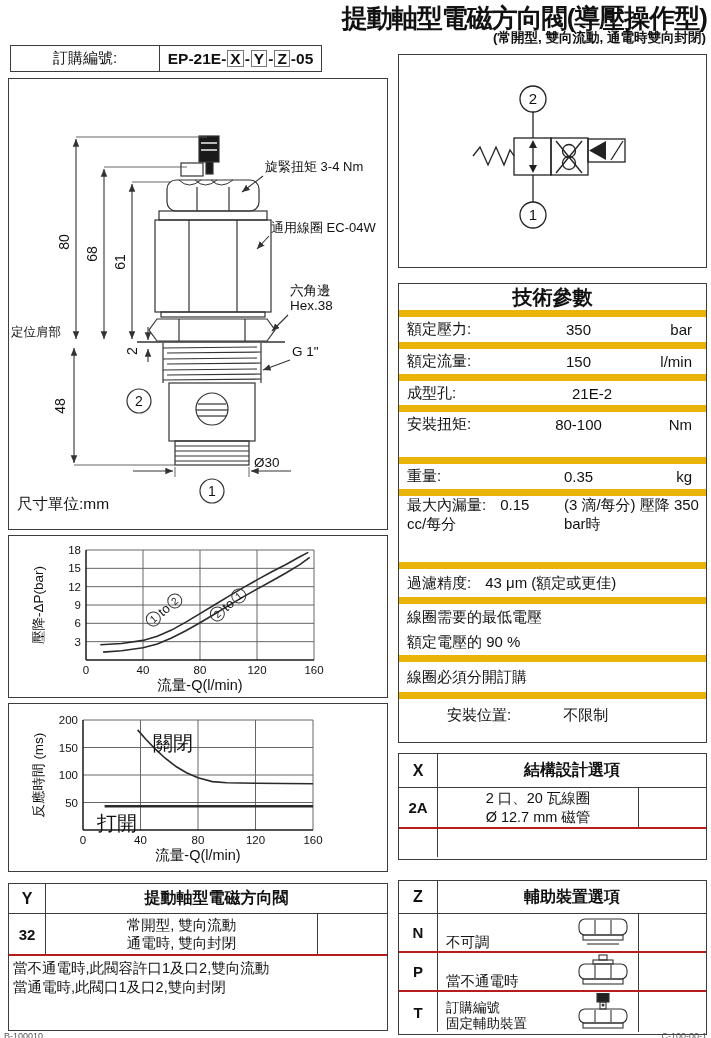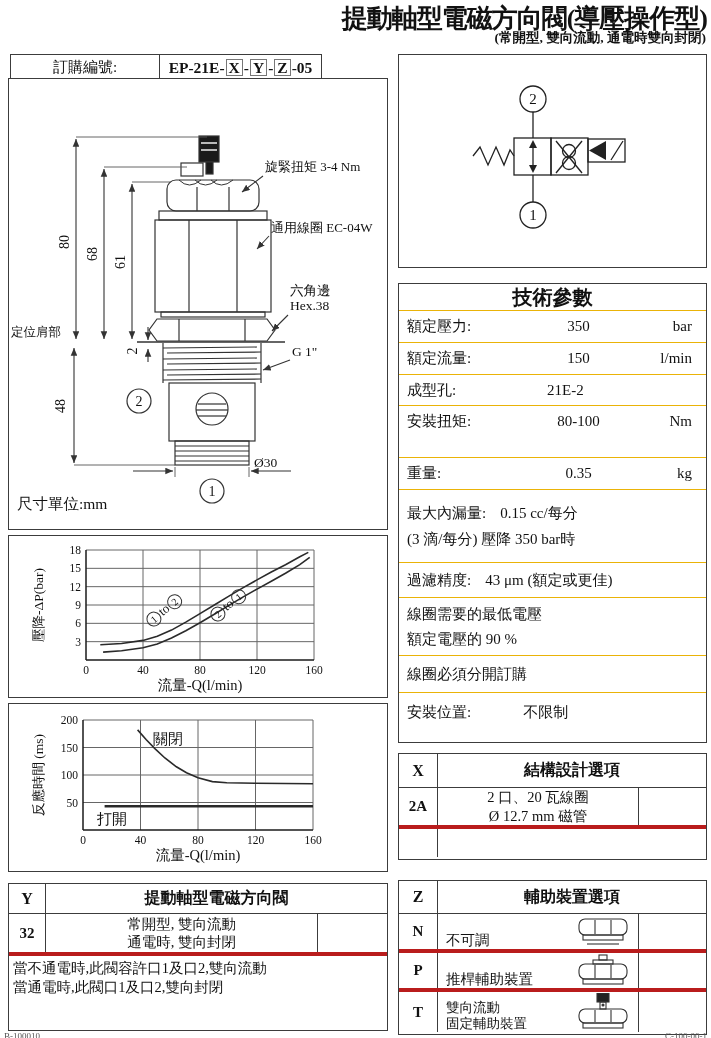--- a/index.html
+++ b/index.html
@@ -1,49 +1,49 @@
 <!DOCTYPE html>
 <html><head>
 <meta charset="utf-8">
 <style>
   html,body{margin:0;padding:0;background:#fff;}
   .page{position:relative;width:711px;height:1038px;background:#fff;overflow:hidden;
-        font-family:Liberation Serif, serif;color:#111;}
+        font-family:Liberation Sans, sans-serif;color:#111;}
   .box{position:absolute;border:1.4px solid #3c3c3c;background:#fff;box-sizing:border-box;}
   .hdr-title{position:absolute;top:1px;right:4px;font-size:26px;font-weight:bold;letter-spacing:-1px;white-space:nowrap;}
   .hdr-sub{position:absolute;top:29px;right:5px;font-size:13.5px;font-weight:bold;white-space:nowrap;}
   
-  .order{position:absolute;left:10px;top:54px;width:312px;height:27px;border:1.4px solid #3c3c3c;display:flex;box-sizing:border-box;}
+  .order{position:absolute;left:10px;top:45px;width:312px;height:27px;border:1.4px solid #3c3c3c;display:flex;box-sizing:border-box;}
   .order .lbl{width:148px;border-right:1.2px solid #3c3c3c;display:flex;align-items:center;justify-content:center;font-size:15px;}
   .order .code{flex:1;display:flex;align-items:center;justify-content:center;font-weight:bold;font-size:15.5px;white-space:nowrap;}
   .obox{display:inline-block;border:1.6px solid #777;padding:0 2px;margin:0 1px;line-height:15px;}
   
-  .trow{position:relative;border-top:1px solid #eab308;display:flex;align-items:center;font-size:15px;box-sizing:border-box;}
+  .trow{position:relative;border-top:7px solid #eab308;display:flex;align-items:center;font-size:15px;box-sizing:border-box;}
   .thead{display:flex;align-items:center;justify-content:center;font-weight:bold;font-size:20px;}
   .tl{padding-left:8px;width:122px;}
   .tv{flex:1;text-align:center;}
   .tu{width:78px;padding-right:14px;text-align:right;box-sizing:border-box;}
   .ml{margin-left:14px;}
   
   .ot-head{display:flex;border-bottom:1px solid #3c3c3c;box-sizing:border-box;}
   .ot-code{width:39px;border-right:1px solid #3c3c3c;display:flex;align-items:center;justify-content:center;font-weight:bold;font-size:16px;box-sizing:border-box;}
   .ot-title{flex:1;display:flex;align-items:center;justify-content:center;font-weight:bold;font-size:16px;}
-  .ot-row{display:flex;border-bottom:4px solid #b91c1c;box-sizing:border-box;}
+  .ot-row{display:flex;border-bottom:2px solid #b91c1c;box-sizing:border-box;}
   .ot-main{flex:1;display:flex;flex-direction:column;align-items:center;justify-content:center;font-size:14.5px;line-height:1.25;position:relative;}
   .ot-right{width:68px;border-left:1px solid #3c3c3c;box-sizing:border-box;}
   .z-main{flex:1;font-size:14.5px;line-height:1.2;display:flex;flex-direction:column;justify-content:flex-end;padding-left:8px;position:relative;border-right:1px solid #3c3c3c;box-sizing:border-box;}
   .z-right{width:67px;}
   .z-icon{position:absolute;right:3px;top:1px;}
   .notes{padding:3px 4px;font-size:14.5px;line-height:1.32;}
   
   .chart-wrap{position:absolute;}
   .axis-x{position:absolute;text-align:center;font-size:14.5px;}
   .axis-y{position:absolute;white-space:nowrap;font-size:13.5px;transform:translate(-50%,-50%) rotate(-90deg);}
   .curve-label{position:absolute;font-size:13px;display:flex;align-items:center;transform:translate(-50%,-50%) rotate(-40deg);white-space:nowrap;}
-  .plain-label{position:absolute;font-size:15px;white-space:nowrap;}
+  .plain-label{position:absolute;font-size:20px;white-space:nowrap;}
   .cnum{display:inline-flex;align-items:center;justify-content:center;width:13px;height:13px;border:1px solid #333;border-radius:50%;font-size:10px;margin:0 1px;}
   .tick{font-size:11.5px;fill:#111;}
   svg text{fill:#111;}
   .foot{position:absolute;font-size:9px;color:#555;top:1031px;white-space:nowrap;}
 </style>
 </head>
 <body>
 
 <div class="page">
 
@@ -271,49 +271,49 @@
         <span class="tv">350</span>
         <span class="tu">bar</span>
       </div>
     <div class="trow" style="height:32px;">
         <span class="tl">額定流量:</span>
         <span class="tv">150</span>
         <span class="tu">l/min</span>
       </div>
     <div class="trow" style="height:31px;">
         <span class="tl">成型孔:</span>
-        <span style="margin-left:18px;">21E-2</span>
+        <span style="margin-left:43px;">21E-2</span>
       </div>
     <div class="trow" style="height:31px;">
         <span class="tl">安裝扭矩:</span>
         <span class="tv">80-100</span>
         <span class="tu">Nm</span>
       </div>
     <div class="trow" style="height:32px;margin-top:21px;">
         <span class="tl">重量:</span>
         <span class="tv">0.35</span>
         <span class="tu">kg</span>
       </div>
-    <div class="trow" style="height:73px;flex-direction:column;align-items:flex-start;justify-content:center;gap:7px;">
+    <div class="trow" style="height:73px;align-items:flex-start;justify-content:center;gap:7px;">
       <div style="padding-left:8px;"><span>最大內漏量:</span><span class="ml">0.15 cc/每分</span></div>
       <div style="padding-left:8px;">(3 滴/每分) 壓降 350 bar時</div>
     </div>
     <div class="trow" style="height:35px;">
         <span style="padding-left:8px;">過濾精度:</span>
         <span class="ml">43 μm (額定或更佳)</span>
       </div>
     <div class="trow" style="height:58px;flex-direction:column;align-items:flex-start;justify-content:center;gap:6px;">
       <div style="padding-left:8px;">線圈需要的最低電壓</div>
       <div style="padding-left:8px;">額定電壓的 90 %</div>
     </div>
     <div class="trow" style="height:37px;">
         <span style="padding-left:8px;text-align:right;">線圈必須分開訂購</span>
       </div>
     <div class="trow" style="height:39px;">
-        <span style="padding-left:8px;">安裝位置:</span>
+        <span style="padding-left:8px;margin-left:40px;">安裝位置:</span>
         <span style="margin-left:52px;">不限制</span>
       </div>
   </div>
 
   <div class="box" style="left:398px;top:753px;width:309px;height:107px;">
     <div class="ot-head" style="height:34px;">
       <div class="ot-code">X</div>
       <div class="ot-title">結構設計選項</div>
     </div>
     <div class="ot-row" style="height:41px;">
@@ -367,40 +367,40 @@
                 <line x1="16" y1="29" x2="48" y2="29"></line>
           </g>
             </svg>
         </span>
       </div>
       <div class="z-right"></div>
     </div>
     <div class="ot-row" style="height:39px;">
       <div class="ot-code" style="font-size:15px;">P</div>
       <div class="z-main">
-        <div>推桿輔助裝置</div>
+        <div>當不通電時</div>
         <span class="z-icon">
           <svg width="64" height="36">
               <g stroke="#333" fill="none" stroke-width="1.1">
             <rect x="28" y="1" width="8" height="5"></rect>
                 <rect x="22" y="6" width="20" height="4"></rect>
             <rect x="8" y="10" width="48" height="15" rx="6"></rect>
                 <line x1="24" y1="11" x2="24" y2="24"></line>
                 <line x1="40" y1="11" x2="40" y2="24"></line>
             <rect x="12" y="25" width="40" height="5"></rect>
           </g>
             </svg>
         </span>
       </div>
       <div class="z-right"></div>
     </div>
     <div class="ot-row" style="height:40px;border-bottom:none;">
       <div class="ot-code" style="font-size:15px;">T</div>
       <div class="z-main" style="font-size:13.5px;">
-        <div>雙向流動</div>
+        <div>訂購編號</div>
         <div>固定輔助裝置</div>
         <span class="z-icon">
           <svg width="64" height="38">
               <g stroke="#333" fill="none" stroke-width="1.1">
             <rect x="26" y="0" width="12" height="9" fill="#222"></rect>
             <rect x="29" y="9" width="6" height="7"></rect>
                 <circle cx="32" cy="12" r="1" fill="#333"></circle>
             <rect x="8" y="16" width="48" height="14" rx="6"></rect>
                 <line x1="24" y1="17" x2="24" y2="29"></line>
                 <line x1="40" y1="17" x2="40" y2="29"></line>

